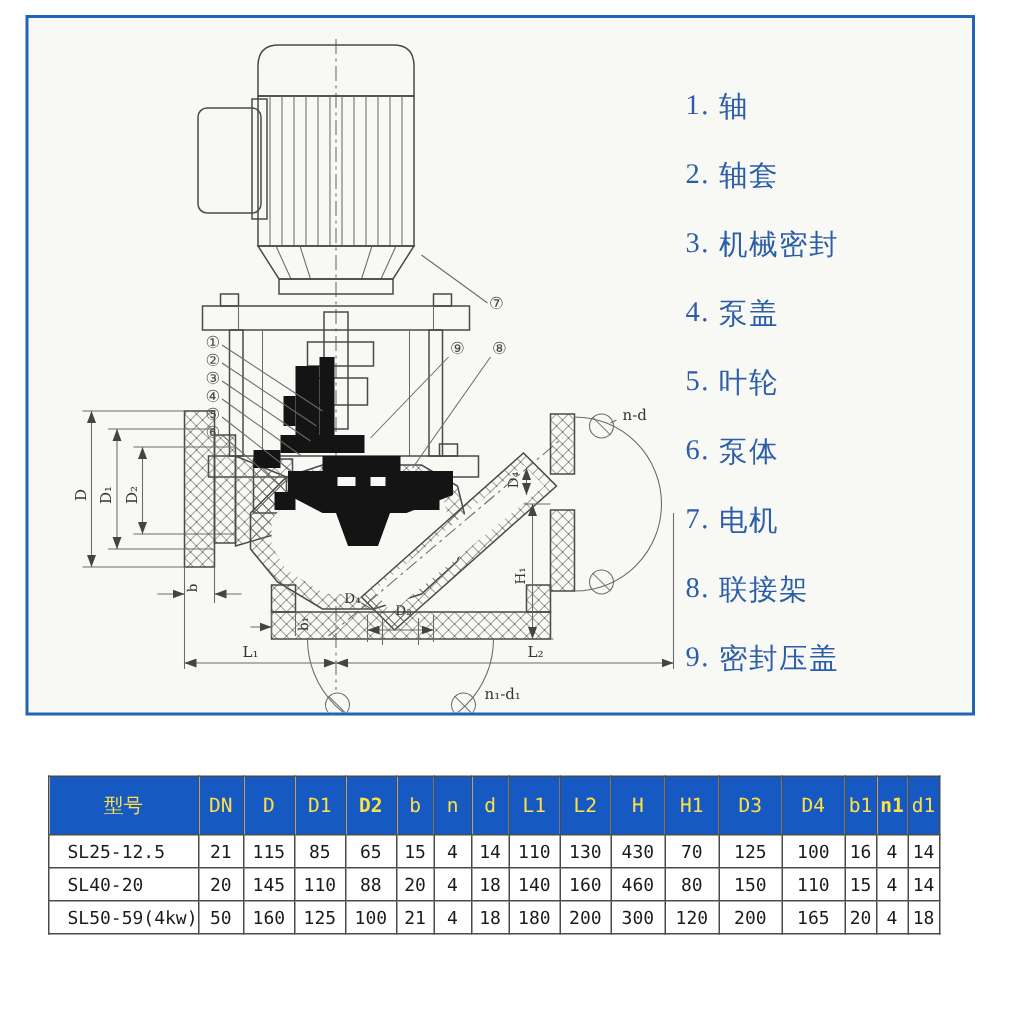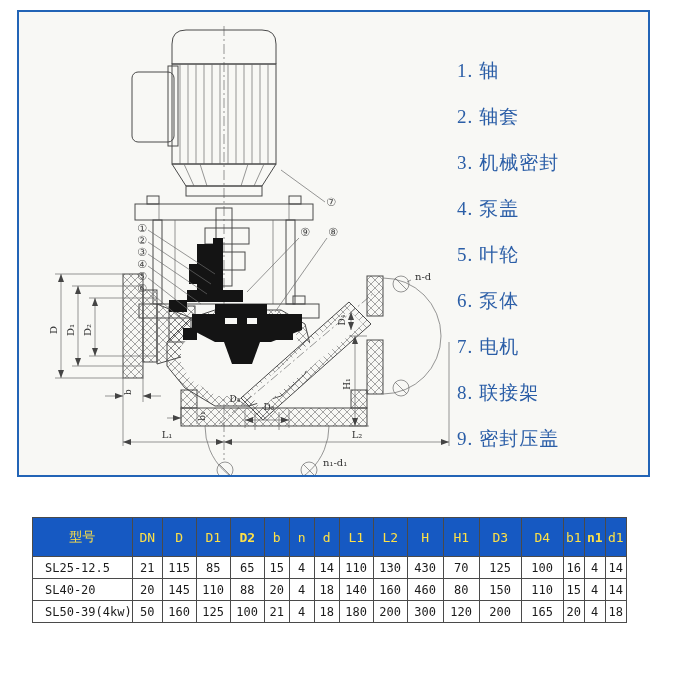--- a/index.html
+++ b/index.html
@@ -345,21 +345,21 @@
           <td>160</td>
           <td>460</td>
           <td>80</td>
           <td>150</td>
           <td>110</td>
           <td>15</td>
           <td>4</td>
           <td>14</td>
         </tr>
         <tr>
-          <td class="model">SL50-39(4kw)</td>
+          <td class="model">SL50-59(4kw)</td>
           <td>50</td>
           <td>160</td>
           <td>125</td>
           <td>100</td>
           <td>21</td>
           <td>4</td>
           <td>18</td>
           <td>180</td>
           <td>200</td>
           <td>300</td>

